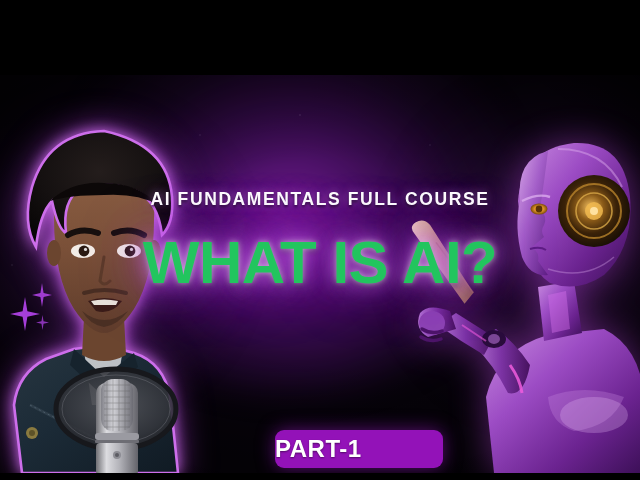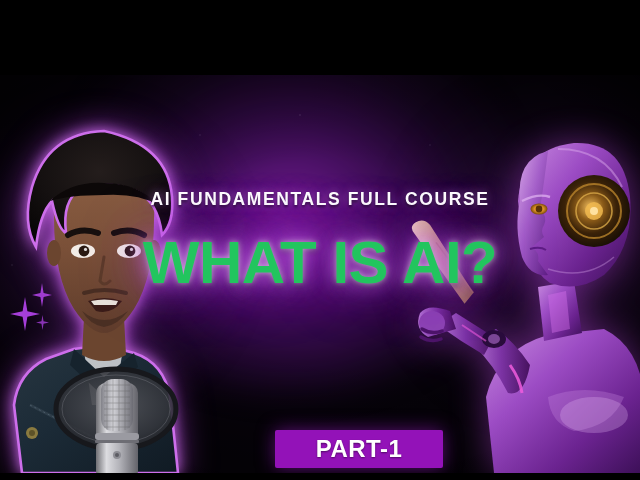--- a/index.html
+++ b/index.html
@@ -86,22 +86,22 @@
      font-size:27px;font-weight:bold;letter-spacing:.4px;line-height:1.07;
      font-family:"Liberation Sans",sans-serif;}
   #subtitle .ln{display:block;
      background:linear-gradient(180deg,#ffe9a8 0%,#fbcd6e 42%,#f0a33f 78%,#e88b2a 100%);
      -webkit-background-clip:text;background-clip:text;color:transparent;
      -webkit-text-fill-color:transparent;
      filter:drop-shadow(0 2px 3px rgba(0,0,0,.85)) drop-shadow(0 0 12px rgba(240,150,50,.35));}
 
   
   #badge{position:absolute;left:275px;top:355px;width:168px;height:38px;z-index:35;
-     background:#9312b8;border-radius:2px;
-     display:flex;align-items:center;justify-content:center;
+     background:#9312b8;border-radius:9px;
+     display:flex;align-items:center;justify-content:flex-start;
      box-shadow:0 0 18px rgba(160,30,205,.55),0 3px 7px rgba(0,0,0,.6);}
   #badge .lbl{font-size:24px;font-weight:bold;color:#fff;letter-spacing:.5px;
      font-family:"Liberation Sans",sans-serif;
      text-shadow:0 1px 2px rgba(0,0,0,.45);}
 </style>
 </head>
 <body>
 
 <div id="stage">
 

